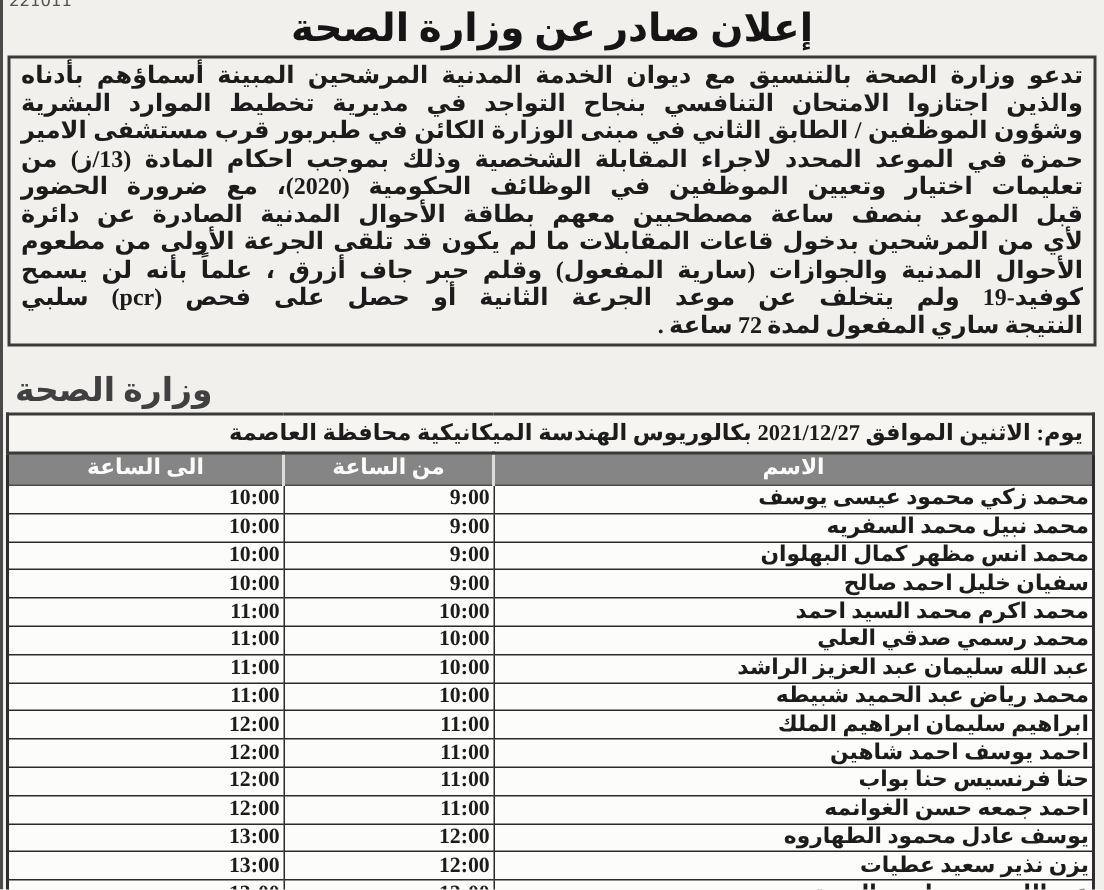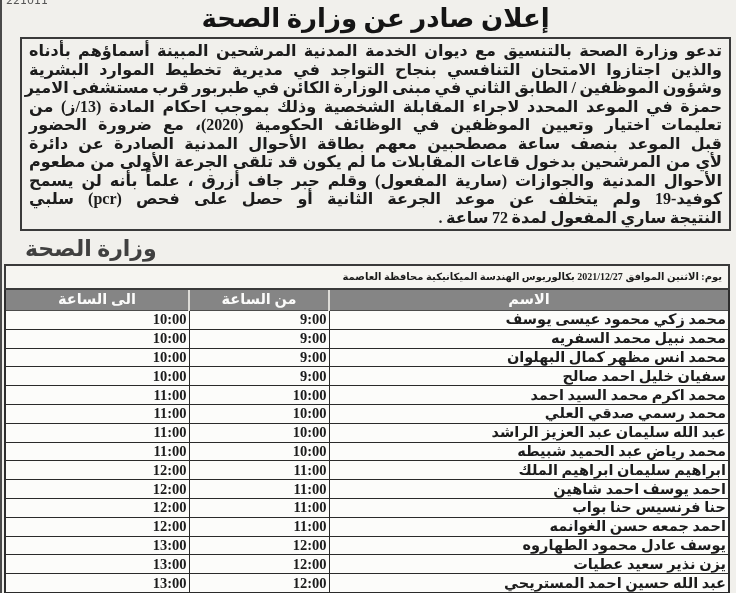--- a/index.html
+++ b/index.html
@@ -5,41 +5,40 @@
   html,body{margin:0;padding:0;}
   .page{
     position:relative;
     width:736px;height:593px;
     background:var(--page-bg,#f1f0ec);
     overflow:hidden;
     direction:rtl;
     font-family:"Liberation Serif","DejaVu Sans",serif;
     color:#1c1c1c;
     box-sizing:border-box;
-    padding-left:15px;
   }
   .edge-line{
     position:absolute;top:0;left:0;width:2px;height:593px;
     background:#4a4a4a;
   }
   .ref-number{
     position:absolute;top:-6px;left:6px;
     font-size:11px;color:#555;direction:ltr;
     font-family:"DejaVu Sans",sans-serif;
   }
   .title{
     padding-top:2px;
     text-align:center;
     font-size:26px;
     font-weight:bold;
     line-height:34px;
     color:#151515;
   }
   .announcement-box{
-    margin:1px 5px 4px 5px;
+    margin:1px 5px 15px 5px;
     border:2px solid #3a3a3a;
     background:var(--page-bg,#f1f0ec);
     padding:3px 7px 2px 7px;
     font-size:16px;
     font-weight:bold;
     line-height:18.5px;
   }
   .para-line{
     text-align:justify;
     text-align-last:justify;
@@ -63,21 +62,21 @@
     margin:0 6px;
     width:724px;
     table-layout:fixed;
     border-collapse:collapse;
     border:2px solid #2d2d2d;
     background:#fcfcfa;
   }
   td.session-header{
     background:var(--band-bg,#f6f5f1);
     border:2px solid #3a3a3a;
-    font-size:10px;
+    font-size:15px;
     font-weight:bold;
     text-align:right;
     padding:2px 6px 3px 4px;
     height:17px;
     margin-left:12px;
   }
   th{
     background:var(--header-bg,#858585);
     color:#fbfbfa;
     font-size:14.5px;

